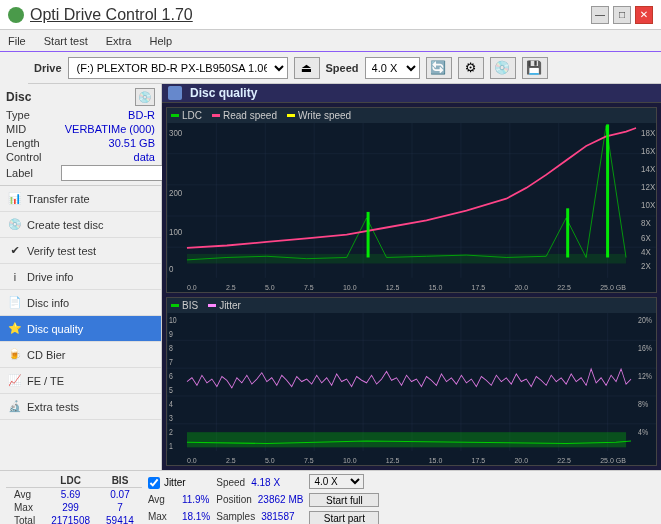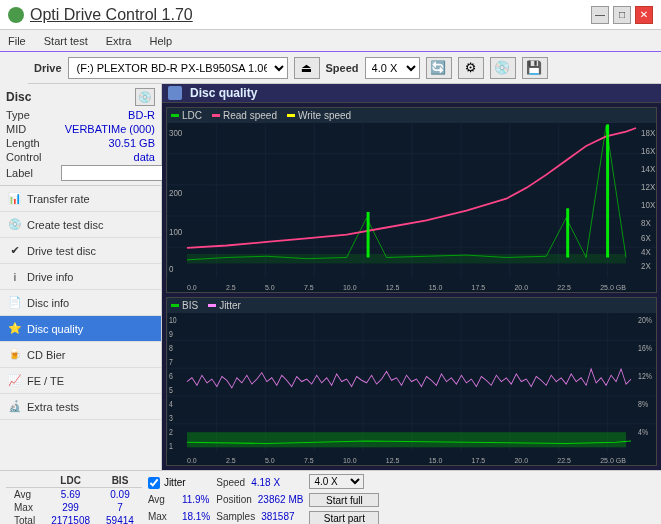--- a/index.html
+++ b/index.html
@@ -453,21 +453,21 @@
       <div class="nav-item">
         <span class="nav-icon">📊</span>
         <span>Transfer rate</span>
       </div>
       <div class="nav-item">
         <span class="nav-icon">💿</span>
         <span>Create test disc</span>
       </div>
       <div class="nav-item">
         <span class="nav-icon">✔</span>
-        <span>Drive test disc</span>
+        <span>Verify test test</span>
       </div>
       <div class="nav-item">
         <span class="nav-icon">ℹ</span>
         <span>Drive info</span>
       </div>
       <div class="nav-item">
         <span class="nav-icon">📄</span>
         <span>Disc info</span>
       </div>
       <div class="nav-item active">
@@ -637,21 +637,21 @@
         <tr>
           <th></th>
           <th>LDC</th>
           <th>BIS</th>
         </tr>
       </thead>
       <tbody>
         <tr>
           <td class="label">Avg</td>
           <td>5.69</td>
-          <td>0.09</td>
+          <td>0.07</td>
         </tr>
         <tr>
           <td class="label">Max</td>
           <td>299</td>
           <td>7</td>
         </tr>
         <tr>
           <td class="label">Total</td>
           <td>2171508</td>
           <td>59414</td>

